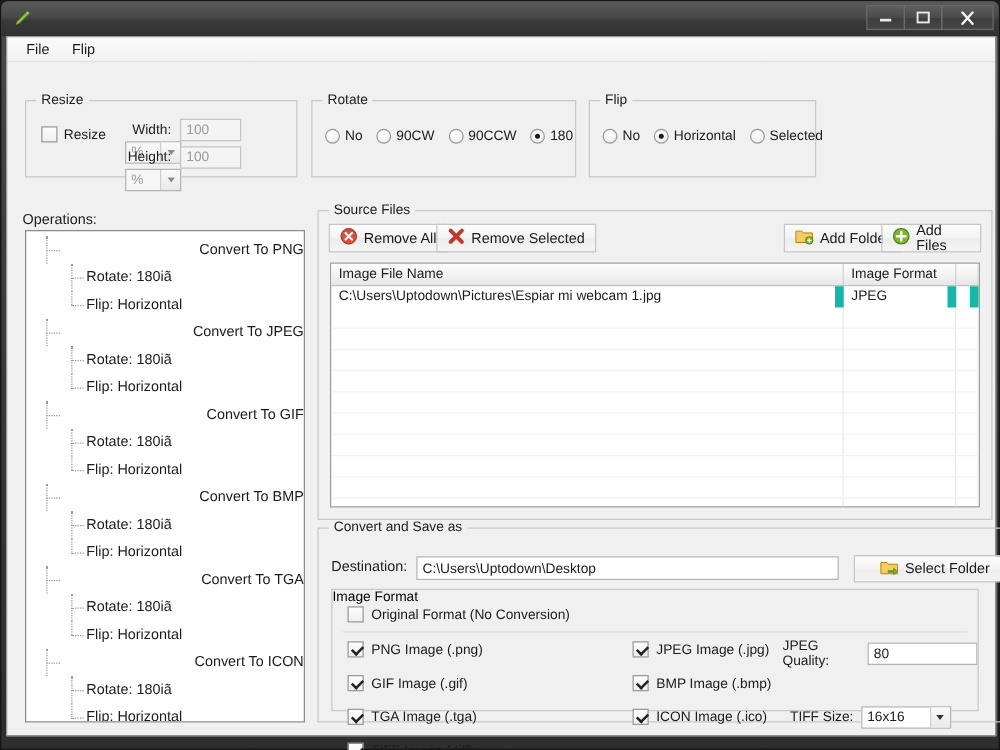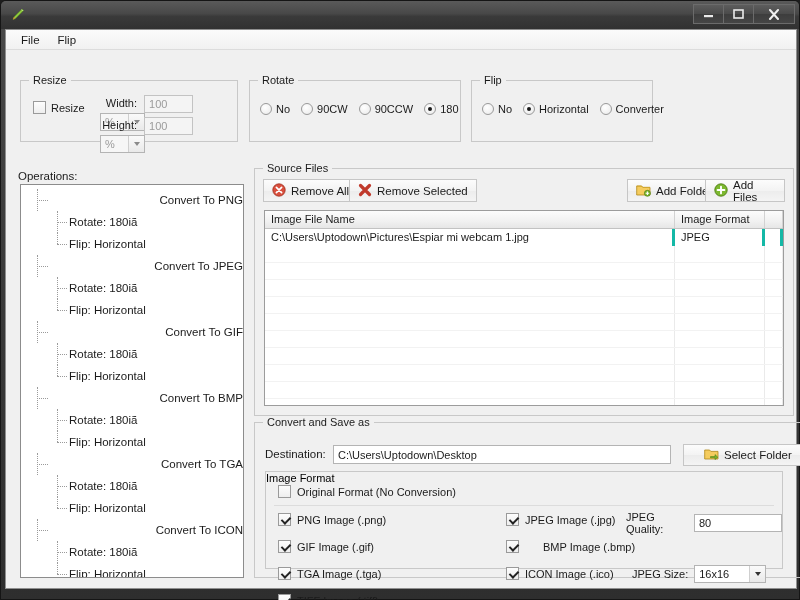--- a/index.html
+++ b/index.html
@@ -183,21 +183,21 @@
   }
   .lv-head { display:flex; height:18px;
     background:linear-gradient(180deg,#fcfcfc 0%,#f1f1f1 60%,#e6e6e6 100%);
     border-bottom:1px solid #c2c2c2; }
   .lv-th {
     font-size:11px; color:#1b1b1b; padding:2px 0 0 6px;
     border-right:1px solid #d2d2d2; overflow:hidden; white-space:nowrap;
   }
   .lv-row { display:flex; height:17px; }
   .lv-td { font-size:11px; color:#1b1b1b; padding:2px 0 0 6px;
-    border-right:3px solid #14b8a6; overflow:hidden; white-space:nowrap; }
+    border-right:7px solid #14b8a6; overflow:hidden; white-space:nowrap; }
   .lv-empty { height:17px; border-bottom:1px solid #f2f2f2; display:flex; }
   .lv-empty .cell { border-right:1px solid #eaeaea; height:100%; }
 
   
   #gb-save { left:248px; top:372px; width:592px; height:156px; }
   .dest-label { position:absolute; left:10px; top:25px; font-size:11.5px; color:#1b1b1b; }
   #dest-input {
     position:absolute; left:78px; top:22px; width:338px; height:19px;
   }
   #select-folder {
@@ -309,21 +309,21 @@
             <span class="rad-wrap">
               <span class="xradio"></span>
               <span class="lbl">No</span>
             </span>
             <span class="rad-wrap">
               <span class="xradio checked"></span>
               <span class="lbl">Horizontal</span>
             </span>
             <span class="rad-wrap">
               <span class="xradio"></span>
-              <span class="lbl">Converter</span>
+              <span class="lbl">Selected</span>
             </span>
           </div>
         </div>
 
 
         <div class="ops-label">Operations:</div>
         <div id="ops-tree">
           <div class="tree-inner" id="tree-inner">
               <div class="tnode lvl1">Convert To PNG</div>
               <div class="tnode lvl2">Rotate: 180iã</div>
@@ -495,34 +495,34 @@
               <span class="xcheck checked"></span>
               <span class="lbl" style="margin-left:6px;">TIFF Image (.tiff)</span>
             </div>
 
             <div class="fmt-row" style="left:240px;top:41px;">
               <span class="xcheck checked"></span>
               <span class="lbl" style="margin-left:6px;">JPEG Image (.jpg)</span>
             </div>
             <div class="fmt-row" style="left:240px;top:68px;">
               <span class="xcheck checked"></span>
-              <span class="lbl" style="margin-left:24px;">BMP Image (.bmp)</span>
+              <span class="lbl" style="margin-left:6px;">BMP Image (.bmp)</span>
             </div>
             <div class="fmt-row" style="left:240px;top:95px;">
               <span class="xcheck checked"></span>
               <span class="lbl" style="margin-left:6px;">ICON Image (.ico)</span>
             </div>
 
             <div class="fmt-row" style="left:360px;top:39px;">
               <span class="lbl">JPEG Quality:</span>
               <input class="tinput" style="width: 88px; margin-left: 6px;" value="80">
             </div>
 
             <div class="fmt-row" style="left:366px;top:93px;">
-              <span class="lbl">JPEG Size:</span>
+              <span class="lbl">TIFF Size:</span>
               <span class="combo" style="display:inline-flex;width:72px;margin-left:6px;color:#1b1b1b;background:#fff;">
                 <span>16x16</span>
                 <span class="arrow-box">
                     <span class="caret dark"></span>
                   </span>
               </span>
             </div>
           </div>
         </div>
 

